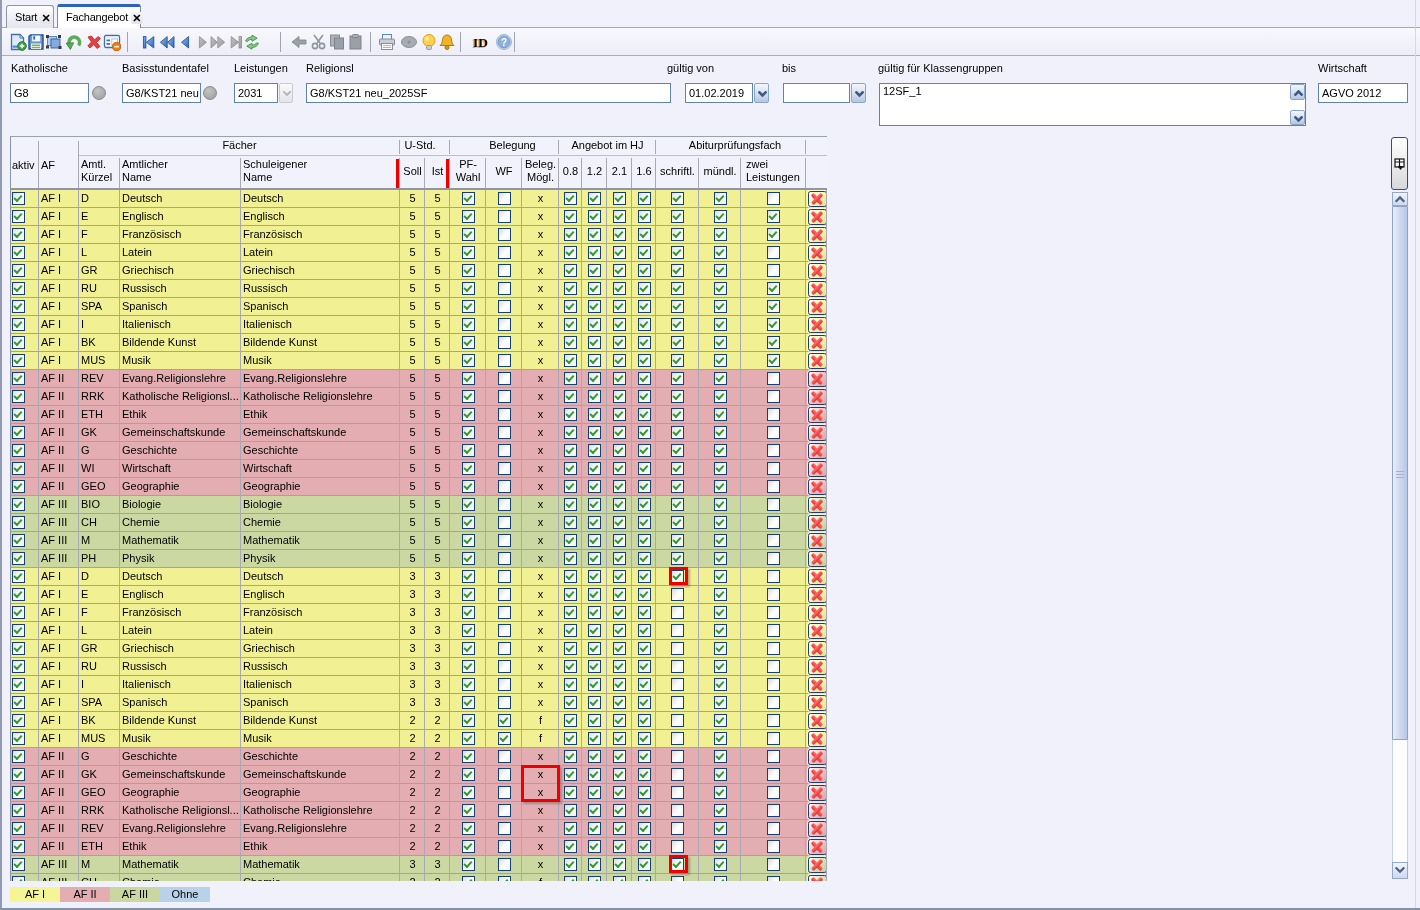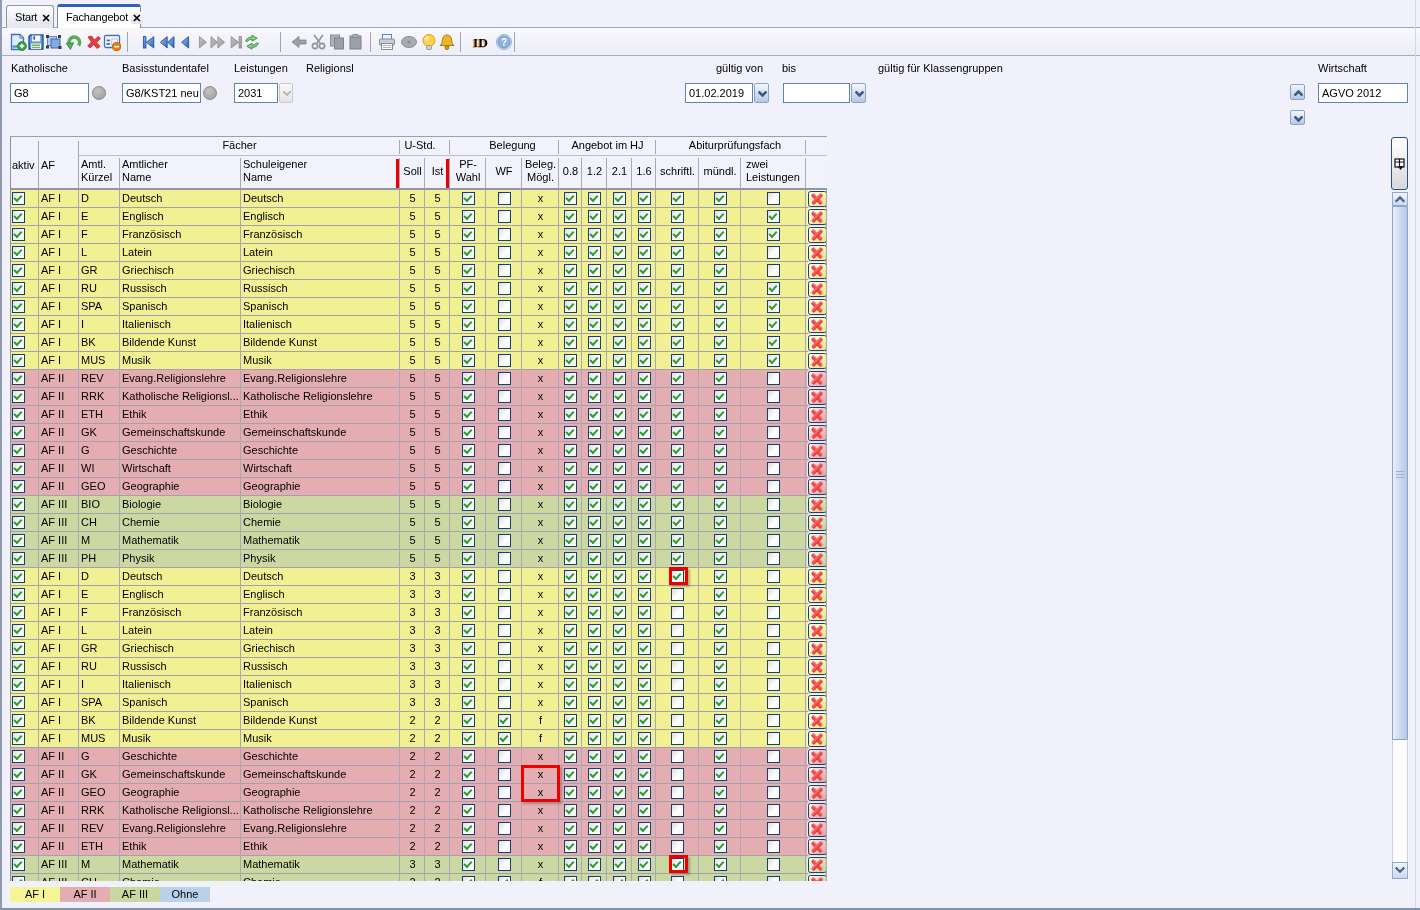--- a/index.html
+++ b/index.html
@@ -185,46 +185,48 @@
         <circle cx="9" cy="9" r="6" fill="#8db1dc" stroke="#7296c6"></circle>
         <text x="9" y="12.6" text-anchor="middle" font-size="10" font-weight="bold" fill="#fff" font-family="Liberation Sans">?</text>
       </svg>
 <i class="sep" style="left:514px"></i>
 </div>
 
 <span class="lbl" style="left:11px">Katholische</span>
 <span class="lbl" style="left:122px">Basisstundentafel</span>
 <span class="lbl" style="left:234px">Leistungen</span>
 <span class="lbl" style="left:306px">Religionsl</span>
-<span class="lbl" style="left:716px">gültig von</span>
+<span class="lbl" style="left:667px">gültig von</span>
 <span class="lbl" style="left:782px">bis</span>
 <span class="lbl" style="left:878px">gültig für Klassengruppen</span>
 <span class="lbl" style="left:1318px">Wirtschaft</span>
 <span class="inp" style="left:10px;width:79px">G8</span>
 <span class="gcirc" style="left:92px"></span>
 <span class="inp" style="left:122px;width:79px">G8/KST21 neu</span>
 <span class="gcirc" style="left:203px"></span>
 <span class="inp" style="left:234px;width:44px">2031</span>
 <span class="ibtn gray" style="left:279px;width:14px">
       <svg class="chev" viewBox="0 0 8 5" style="left:2.5px;top:7px;width:8px;height:5px">
         <path d="M0 0 L4 4 L8 0" fill="none" stroke="#b0b4ba" stroke-width="1.8"></path>
       </svg>
     </span>
+<span class="inp" style="left:306px;width:365px">G8/KST21 neu_2025SF</span>
 <span class="inp" style="left:685px;width:68px">01.02.2019</span>
 <span class="ibtn" style="left:754px;width:15px">
       <svg class="chev" viewBox="0 0 9 6" style="left:2.5px;top:7px;width:9px;height:6px">
         <path d="M0.5 0.5 L4.5 4.5 L8.5 0.5" fill="none" stroke="#3d5a80" stroke-width="2.6"></path>
       </svg>
     </span>
 <span class="inp" style="left:783px;width:67px"></span>
 <span class="ibtn" style="left:851px;width:15px">
       <svg class="chev" viewBox="0 0 9 6" style="left:2.5px;top:7px;width:9px;height:6px">
         <path d="M0.5 0.5 L4.5 4.5 L8.5 0.5" fill="none" stroke="#3d5a80" stroke-width="2.6"></path>
       </svg>
     </span>
+<span class="inp" style="left:879px;width:427px;height:43px;line-height:15px">12SF_1</span>
 <span class="ibtn" style="left:1290px;top:84px;width:15px;height:16px">
       <svg class="chev" viewBox="0 0 9 6" style="left:2.5px;top:5px;width:9px;height:6px">
         <path d="M0.5 5.5 L4.5 1.5 L8.5 5.5" fill="none" stroke="#3d5a80" stroke-width="2.6"></path>
       </svg>
     </span>
 <span class="ibtn" style="left:1290px;top:110px;width:15px;height:15px">
       <svg class="chev" viewBox="0 0 9 6" style="left:2.5px;top:5px;width:9px;height:6px">
         <path d="M0.5 0.5 L4.5 4.5 L8.5 0.5" fill="none" stroke="#3d5a80" stroke-width="2.6"></path>
       </svg>
     </span>

